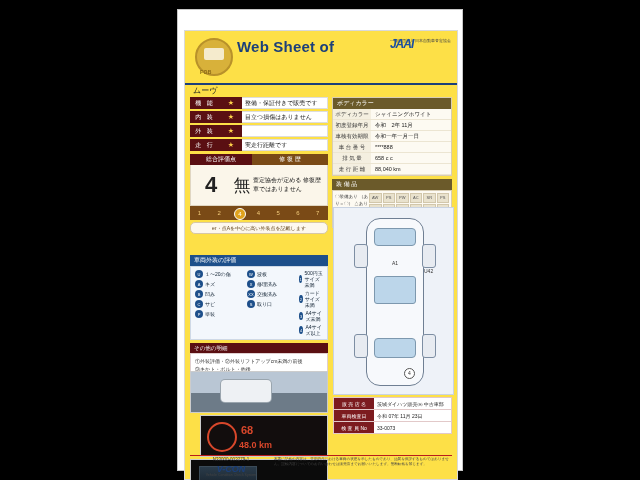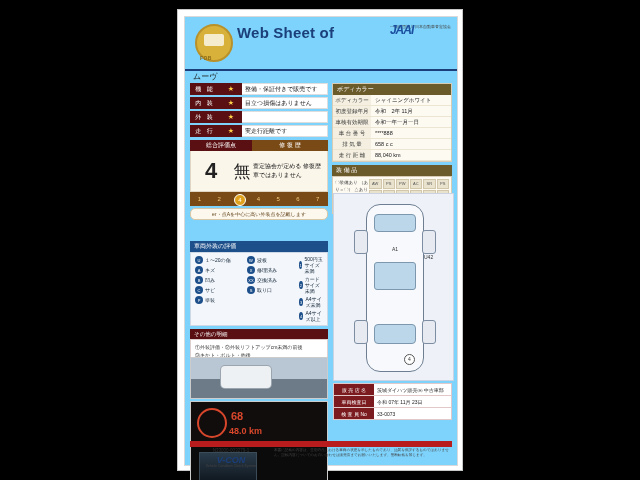--- a/index.html
+++ b/index.html
@@ -1,19 +1,19 @@
 <!DOCTYPE html>
 <html><head>
 <meta charset="utf-8">
 <style>
   html,body{margin:0;padding:0;background:#000;}
   body{width:640px;height:480px;overflow:hidden;font-family:"Liberation Sans",sans-serif;}
   .stage{position:relative;width:640px;height:480px;background:#000;}
   .sheet{position:absolute;left:178px;top:10px;width:284px;height:460px;background:#ffffff;box-shadow:0 0 0 1px #c8c8c8;}
-  .inner{position:absolute;left:6px;top:6px;width:272px;height:448px;border:1px solid #d9d9d9;background:#7dd3fc;}
+  .inner{position:absolute;left:6px;top:20px;width:272px;height:448px;border:1px solid #d9d9d9;background:#fde047;}
 
   
   .hdr{position:relative;height:52px;border-bottom:2px solid #1b3f7a;}
   .logo{position:absolute;left:6px;top:5px;width:42px;height:42px;}
   .logo .circ{position:absolute;left:4px;top:2px;width:34px;height:34px;border-radius:50%;background:#d8b13a;border:2px solid #b8912a;}
   .logo .circ:after{content:"";position:absolute;left:7px;top:8px;width:20px;height:12px;background:#fff;border-radius:2px;opacity:.75;}
   .logo .fob{position:absolute;left:9px;top:33px;font-size:5px;color:#8a6a15;font-weight:bold;letter-spacing:.4px;}
   .title{position:absolute;left:52px;top:6px;color:#1b3f7a;font-weight:bold;font-size:15px;line-height:19px;letter-spacing:.2px;}
   .jaai{position:absolute;right:6px;top:6px;text-align:right;}
   .jaai .mark{font-size:12px;font-weight:bold;color:#1b4fa0;font-style:italic;letter-spacing:-1px;}
@@ -66,21 +66,21 @@
   .chip{width:8px;height:8px;border-radius:50%;background:#1d4f8a;color:#fff;font-size:4px;display:flex;align-items:center;justify-content:center;margin-right:2px;}
 
   .otherHd{height:10px;background:#5a0f12;color:#fff;font-size:5.5px;display:flex;align-items:center;padding-left:4px;margin-top:3px;}
   .otherBody{border:1px solid #e0cfcf;background:#fff;padding:3px 4px;font-size:5px;color:#333;line-height:8px;}
 
   
   .photos{position:absolute;left:5px;top:340px;width:138px;}
   .ph{height:40px;border:1px solid #ccc;margin-bottom:2px;position:relative;overflow:hidden;}
   .ph1{background:linear-gradient(#b9c6d4 0 52%,#6d7b88 52% 100%);}
   .ph1:after{content:"";position:absolute;left:30px;top:8px;width:50px;height:22px;background:#eef1f4;border-radius:4px;box-shadow:0 0 0 1px #9aa5ae;}
-  .ph2{background:#120d0d;}
+  .ph2{background:#120d0d;margin-left:10px;}
   .ph2 .g1{position:absolute;left:6px;top:6px;width:26px;height:26px;border-radius:50%;border:2px solid #d8472b;}
   .ph2 .g2{position:absolute;left:40px;top:8px;color:#d8472b;font-size:11px;font-weight:bold;}
   .ph2 .g3{position:absolute;left:38px;top:24px;color:#d8472b;font-size:9px;font-weight:bold;}
   .ph3{background:#0b0b0b;}
   .ph3:after{content:"";position:absolute;left:8px;top:6px;width:56px;height:28px;background:linear-gradient(#2a3b4a,#101820);border:1px solid #3b4b58;}
 
   
   .diagram{position:absolute;left:148px;top:176px;width:119px;height:186px;border:1px solid #c9d3e2;background:#eef2f8;}
   .car{position:absolute;left:18px;top:10px;width:84px;height:166px;}
   .carBody{position:absolute;left:14px;top:0;width:56px;height:166px;border:1px solid #6f7f93;border-radius:14px;background:#f7f9fc;}
@@ -95,21 +95,21 @@
   .mA1{left:40px;top:42px;} .mU1{left:72px;top:50px;}
   .dot-b{position:absolute;left:52px;top:150px;width:9px;height:9px;border:1px solid #555;border-radius:50%;font-size:5px;text-align:center;line-height:9px;color:#333;background:#fff;}
 
   
   .dealer{position:absolute;left:148px;top:366px;width:119px;}
   .dealer .r{display:flex;height:11px;border:1px solid #e2c9c9;border-bottom:none;}
   .dealer .r:last-child{border-bottom:1px solid #e2c9c9;}
   .dealer .k{width:40px;background:#7c1b1f;color:#fff;font-size:5px;display:flex;align-items:center;justify-content:center;}
   .dealer .v{flex:1;font-size:5px;color:#222;display:flex;align-items:center;padding-left:3px;background:#fff;}
 
-  .footer{position:absolute;left:5px;top:424px;width:262px;height:20px;border-top:6px solid #b91c1c;}
+  .footer{position:absolute;left:5px;top:424px;width:262px;height:20px;border-top:1px solid #b91c1c;}
   .fserial{position:absolute;left:2px;top:1px;font-size:4.5px;color:#333;text-align:center;width:78px;}
   .vcon{position:absolute;left:2px;top:8px;width:78px;text-align:center;color:#1b3f7a;font-size:9px;font-weight:bold;font-style:italic;}
   .vconsub{position:absolute;left:2px;top:17px;width:78px;text-align:center;color:#444;font-size:3.5px;}
   .fnote{position:absolute;left:84px;top:1px;width:176px;font-size:3.6px;color:#444;line-height:5px;}
 </style>
 </head>
 <body>
 
 <div class="stage">
   <div class="sheet">

